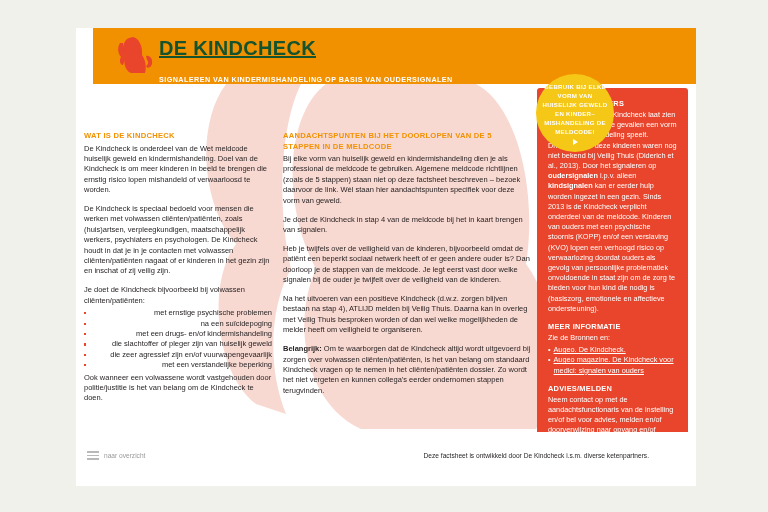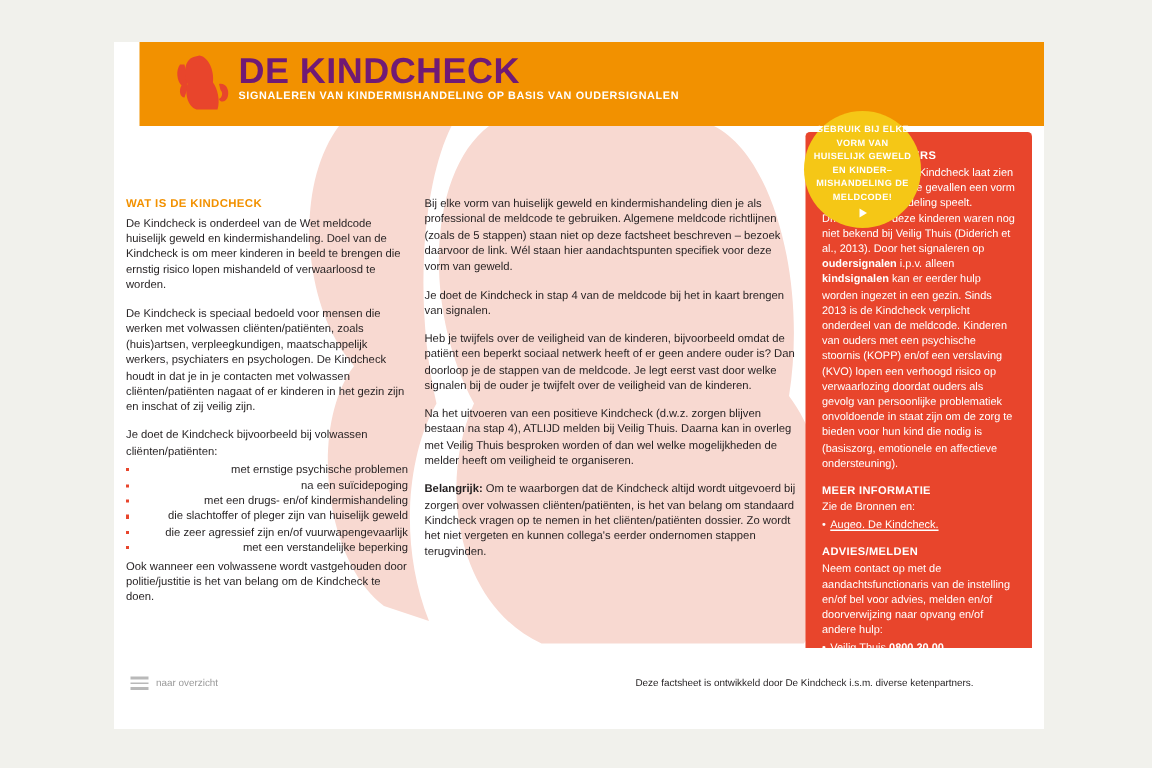--- a/index.html
+++ b/index.html
@@ -28,25 +28,25 @@
     background: #f29100;
   }
   .logo-mark {
     position: absolute; left: 20px; top: 7px;
     width: 44px; height: 42px;
   }
   .header-titles {
     position: absolute; left: 66px; top: 9px;
   }
   .h-title {
-    font-size: 24px; font-weight: 700; color: #701a75;
-    letter-spacing: 0.3px; line-height: 22px;
+    font-size: 20px; font-weight: 700; color: #14532d;
+    letter-spacing: 0.3px; line-height: 22px; text-decoration: underline;
   }
   .h-sub {
-    margin-top: 0;
+    margin-top: 16px;
     font-size: 7.2px; font-weight: 700; color: #ffffff;
     letter-spacing: 0.45px;
   }
   
   .badge {
     position: absolute; left: 460px; top: 46px;
     width: 78px; height: 78px; border-radius: 50%;
     background: #f5c716;
     display: flex; flex-direction: column;
     align-items: center; justify-content: center;
@@ -182,35 +182,37 @@
           <li>na een suïcidepoging</li>
           <li>met een drugs- en/of kindermishandeling</li>
           <li>die slachtoffer of pleger zijn van huiselijk geweld</li>
           <li>die zeer agressief zijn en/of vuurwapengevaarlijk</li>
           <li>met een verstandelijke beperking</li>
         </ul>
         <p class="txt">Ook wanneer een volwassene wordt vastgehouden door politie/justitie is het van belang om de Kindcheck te doen.</p>
       </div>
 
       <div class="col col-mid">
+        <h2 class="sec">AANDACHTSPUNTEN BIJ HET DOORLOPEN VAN DE 5 STAPPEN IN DE MELDCODE</h2>
         <p class="txt">Bij elke vorm van huiselijk geweld en kindermishandeling dien je als professional de meldcode te gebruiken. Algemene meldcode richtlijnen (zoals de 5 stappen) staan niet op deze factsheet beschreven – bezoek daarvoor de link. Wél staan hier aandachtspunten specifiek voor deze vorm van geweld.</p>
         <p class="txt">Je doet de Kindcheck in stap 4 van de meldcode bij het in kaart brengen van signalen.</p>
         <p class="txt">Heb je twijfels over de veiligheid van de kinderen, bijvoorbeeld omdat de patiënt een beperkt sociaal netwerk heeft of er geen andere ouder is? Dan doorloop je de stappen van de meldcode. Je legt eerst vast door welke signalen bij de ouder je twijfelt over de veiligheid van de kinderen.</p>
         <p class="txt">Na het uitvoeren van een positieve Kindcheck (d.w.z. zorgen blijven bestaan na stap 4), ATLIJD melden bij Veilig Thuis. Daarna kan in overleg met Veilig Thuis besproken worden of dan wel welke mogelijkheden de melder heeft om veiligheid te organiseren.</p>
         <p class="txt"><span class="b">Belangrijk:</span><span> Om te waarborgen dat de Kindcheck altijd wordt uitgevoerd bij zorgen over volwassen cliënten/patiënten, is het van belang om standaard Kindcheck vragen op te nemen in het cliënten/patiënten dossier. Zo wordt het niet vergeten en kunnen collega's eerder ondernomen stappen terugvinden.</span></p>
       </div>
 
       <div class="col col-right">
         <h3 class="rsec">FEITEN EN CIJFERS</h3>
         <p class="rtxt"><span>Onderzoek naar de Kindcheck laat zien dat er in 91% van de gevallen een vorm van kindermishandeling speelt. Driekwart van deze kinderen waren nog niet bekend bij Veilig Thuis (Diderich et al., 2013). Door het signaleren op </span><span class="b">oudersignalen</span><span> i.p.v. alleen </span><span class="b">kindsignalen</span><span> kan er eerder hulp worden ingezet in een gezin. Sinds 2013 is de Kindcheck verplicht onderdeel van de meldcode. Kinderen van ouders met een psychische stoornis (KOPP) en/of een verslaving (KVO) lopen een verhoogd risico op verwaarlozing doordat ouders als gevolg van persoonlijke problematiek onvoldoende in staat zijn om de zorg te bieden voor hun kind die nodig is (basiszorg, emotionele en affectieve ondersteuning).</span></p>
 
         <h3 class="rsec">MEER INFORMATIE</h3>
         <p class="rtxt tight">Zie de Bronnen en:</p>
         <ul class="rbul">
           <li><span class="u">Augeo. De Kindcheck.</span></li>
+          <li><span class="u">Augeo magazine. De Kindcheck voor medici: signalen van ouders</span></li>
         </ul>
 
         <h3 class="rsec">ADVIES/MELDEN</h3>
         <p class="rtxt tight">Neem contact op met de aandachtsfunctionaris van de instelling en/of bel voor advies, melden en/of doorverwijzing naar opvang en/of andere hulp:</p>
         <ul class="rbul" style="margin-bottom:1px">
           <li><span>Veilig Thuis </span><span class="b">0800 20 00</span></li>
         </ul>
         <p class="rtxt"><span>Bij acuut gevaar bel </span><span class="b">112.</span></p>
 
         <p class="rtxt" style="margin-bottom:0"><span class="b">Engelse vertaling:</span><span class="u rlight"> Zie hier.</span></p>

